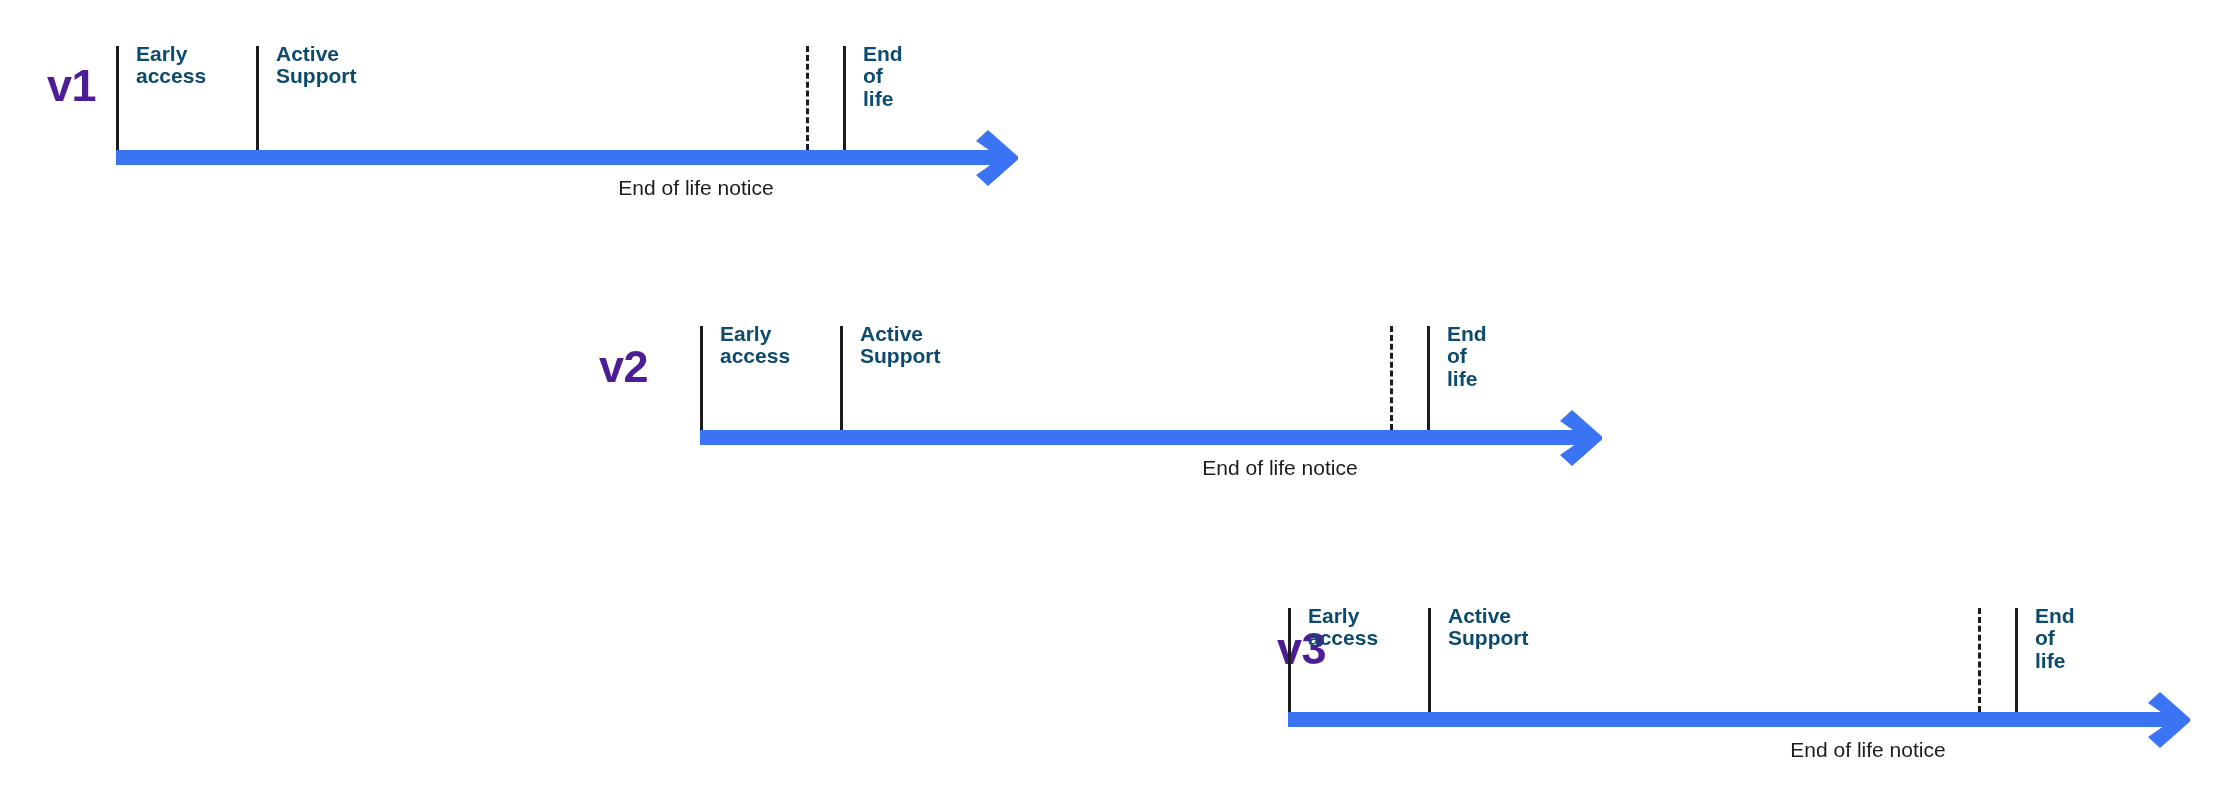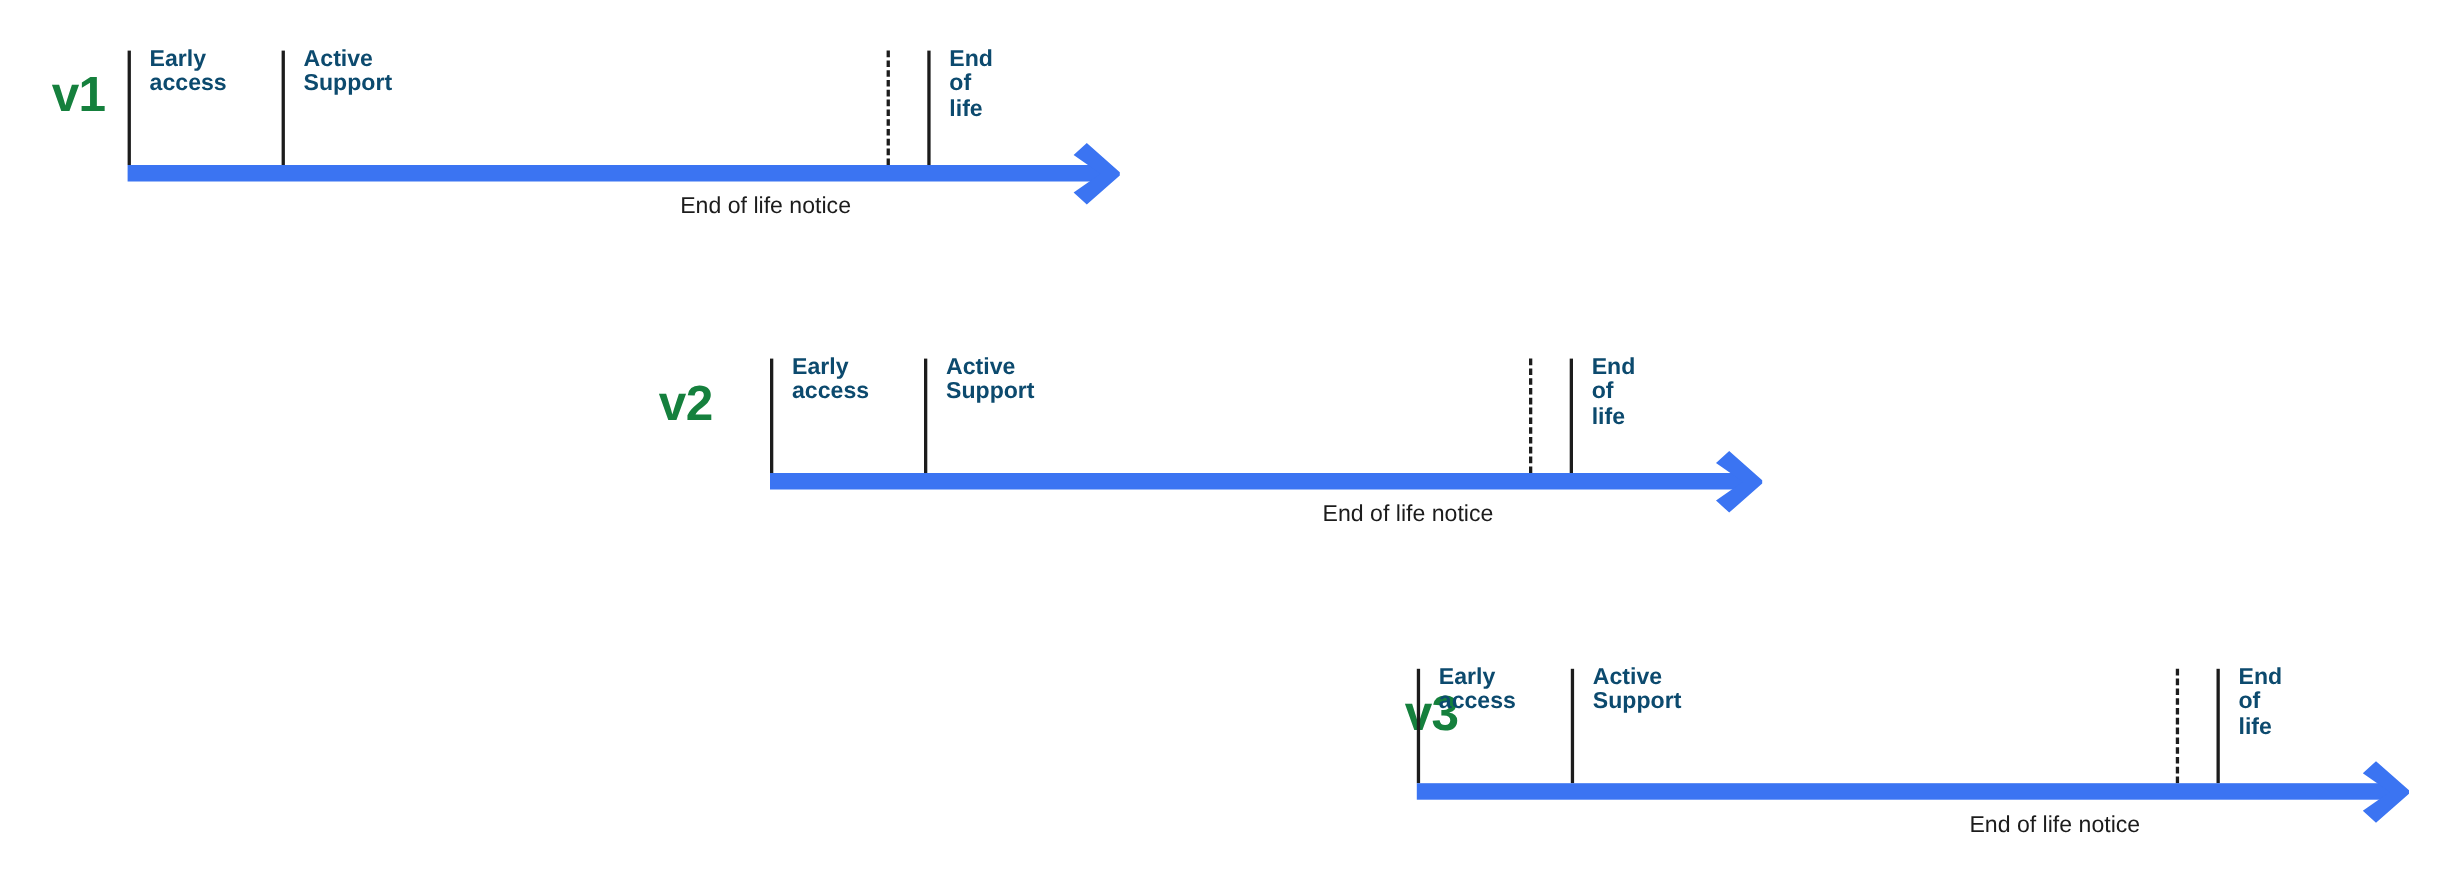--- a/index.html
+++ b/index.html
@@ -23,21 +23,21 @@
     position: absolute;
     left: 0;
     top: 0;
   }
 
   
   .version-label {
     position: absolute;
     font-size: 45px;
     font-weight: 700;
-    color: #15803d;
+    color: #4c1d95;
     letter-spacing: -0.5px;
     line-height: 1;
     white-space: nowrap;
     text-align: right;
   }
 
   
   .phase-divider {
     position: absolute;
     width: 3px;

